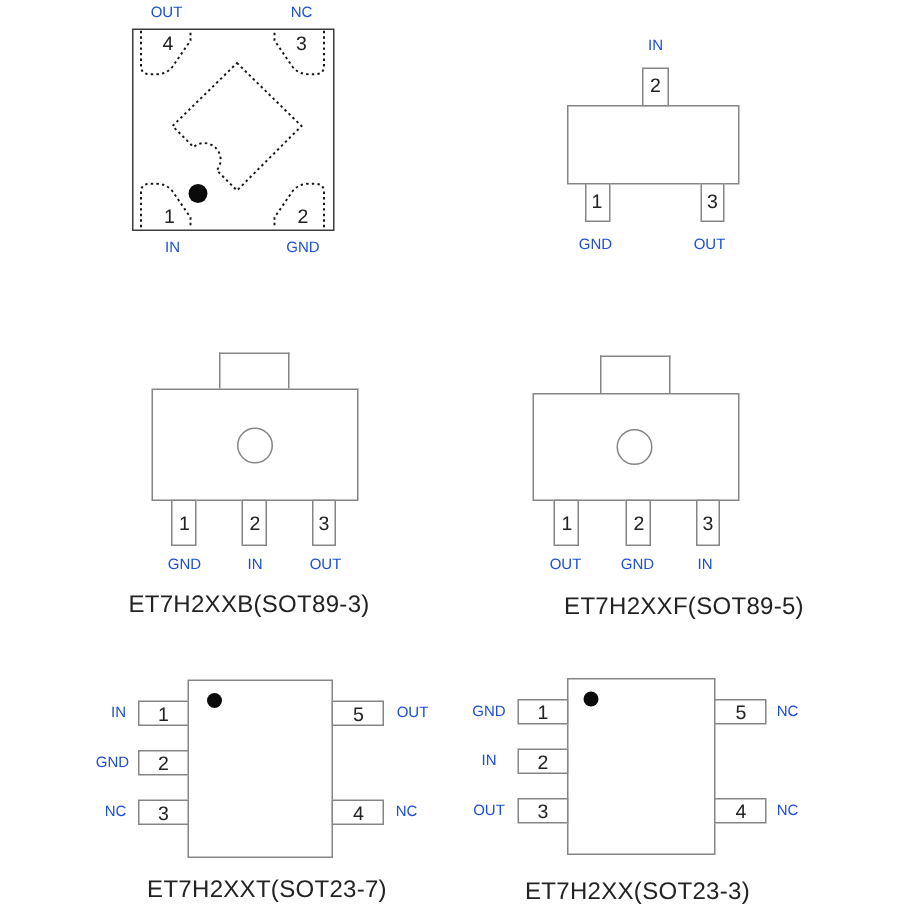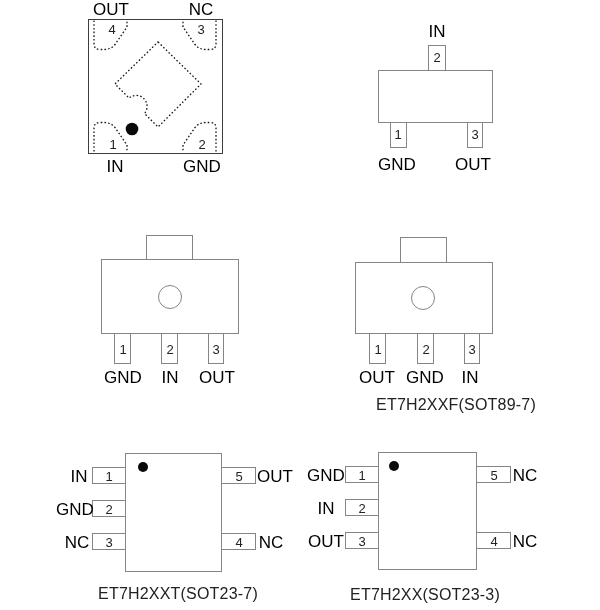--- a/index.html
+++ b/index.html
@@ -7,21 +7,21 @@
     position:relative;width:600px;height:610px;background:#ffffff;
     font-family:"Liberation Sans", sans-serif;color:#222;overflow:hidden;
   }
   .grp{position:absolute;inset:0;}
   .outline{position:absolute;box-sizing:border-box;border:1.3px solid #858585;background:#fff;}
   .tab{border-bottom:none;}
   .circle{border-radius:50%;}
   .dfnsq{position:absolute;box-sizing:border-box;border:1.5px solid #3d3d3d;background:#fff;}
   .dot{position:absolute;background:#0a0a0a;border-radius:50%;}
   .num{position:absolute;transform:translate(-50%,-50%);font-size:13px;line-height:1;color:#222;}
-  .lbl{position:absolute;transform:translate(-50%,-50%);font-size:17px;line-height:1;color:#000000;white-space:nowrap;}
+  .lbl{position:absolute;transform:translate(-50%,-50%);font-size:10px;line-height:1;color:#1d4ed8;white-space:nowrap;}
   .cap{position:absolute;transform:translate(-50%,-50%);font-size:16px;line-height:1;color:#222;white-space:nowrap;letter-spacing:0.2px;}
   svg{display:block;}
 </style>
 </head>
 <body>
 
 <div class="canvas">
 
   <section class="grp">
     <span class="lbl" style="left:111px;top:9px">OUT</span>
@@ -72,38 +72,39 @@
     <div class="outline" style="left:161px;top:333px;width:17px;height:31px"></div>
     <div class="outline" style="left:208px;top:333px;width:16px;height:31px"></div>
 
     <span class="num" style="left:123px;top:349px">1</span>
     <span class="num" style="left:170px;top:349px">2</span>
     <span class="num" style="left:216px;top:349px">3</span>
 
     <span class="lbl" style="left:123px;top:377px">GND</span>
     <span class="lbl" style="left:170px;top:377px">IN</span>
     <span class="lbl" style="left:217px;top:377px">OUT</span>
+    <span class="cap" style="left:166px;top:404px">ET7H2XXB(SOT89-3)</span>
   </section>
 
   <section class="grp">
     <div class="outline tab" style="left:400px;top:237px;width:47px;height:25px"></div>
     <div class="outline" style="left:355px;top:262px;width:138px;height:72px"></div>
     <div class="outline circle" style="left:411px;top:286px;width:24px;height:24px"></div>
     <div class="outline" style="left:369px;top:333px;width:17px;height:31px"></div>
     <div class="outline" style="left:417px;top:333px;width:17px;height:31px"></div>
     <div class="outline" style="left:464px;top:333px;width:16px;height:31px"></div>
 
     <span class="num" style="left:378px;top:349px">1</span>
     <span class="num" style="left:426px;top:349px">2</span>
     <span class="num" style="left:472px;top:349px">3</span>
 
     <span class="lbl" style="left:377px;top:377px">OUT</span>
     <span class="lbl" style="left:425px;top:377px">GND</span>
     <span class="lbl" style="left:470px;top:377px">IN</span>
-    <span class="cap" style="left:456px;top:405px">ET7H2XXF(SOT89-7)</span>
+    <span class="cap" style="left:456px;top:405px">ET7H2XXF(SOT89-5)</span>
   </section>
 
   <section class="grp">
     <div class="outline" style="left:125px;top:453px;width:97px;height:119px"></div>
     <div class="dot" style="left:138px;top:462px;width:10px;height:10px"></div>
 
     <div class="outline" style="left:92px;top:467px;width:34px;height:17px"></div>
     <div class="outline" style="left:92px;top:500px;width:34px;height:17px"></div>
     <div class="outline" style="left:92px;top:533px;width:34px;height:17px"></div>
     <div class="outline" style="left:221px;top:467px;width:35px;height:17px"></div>

